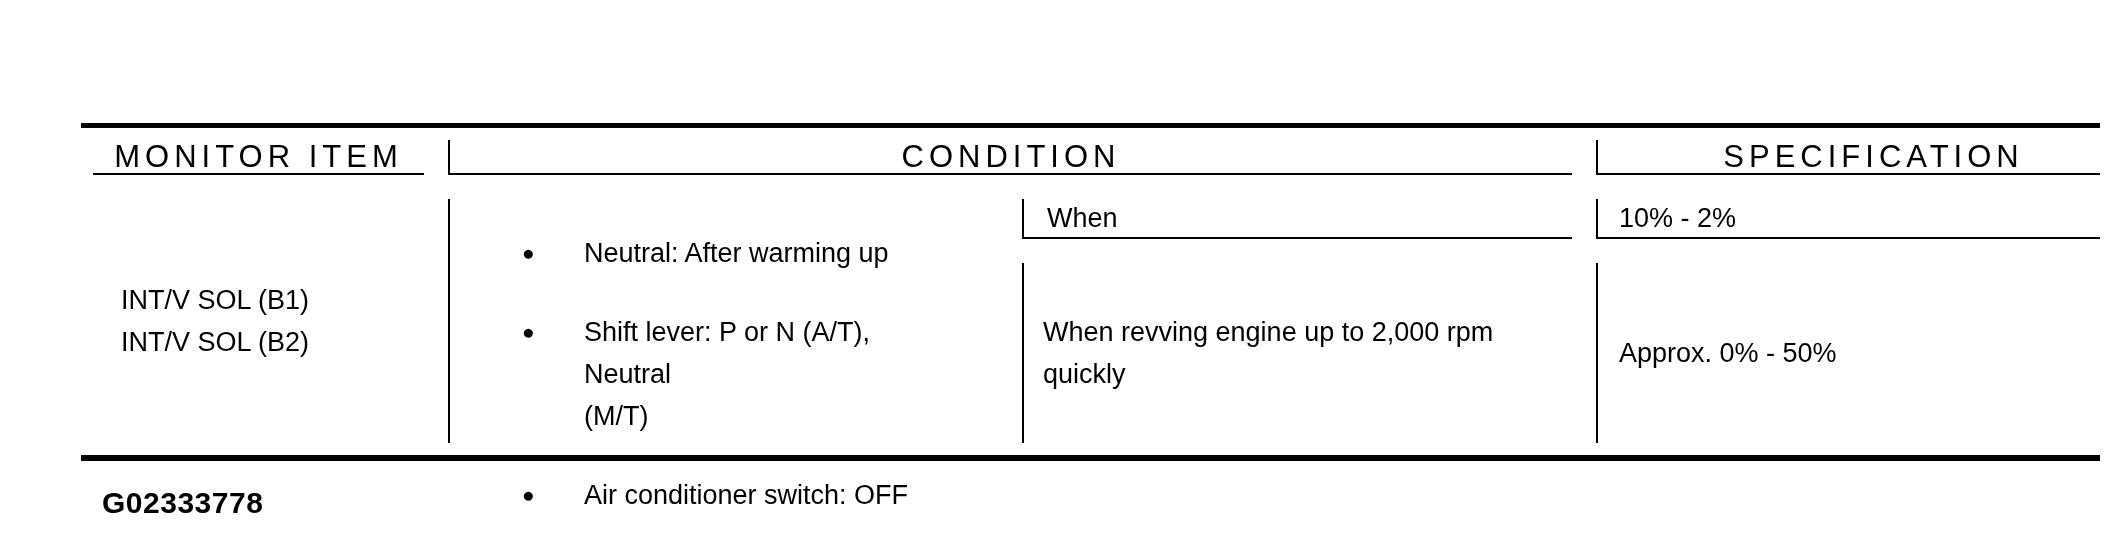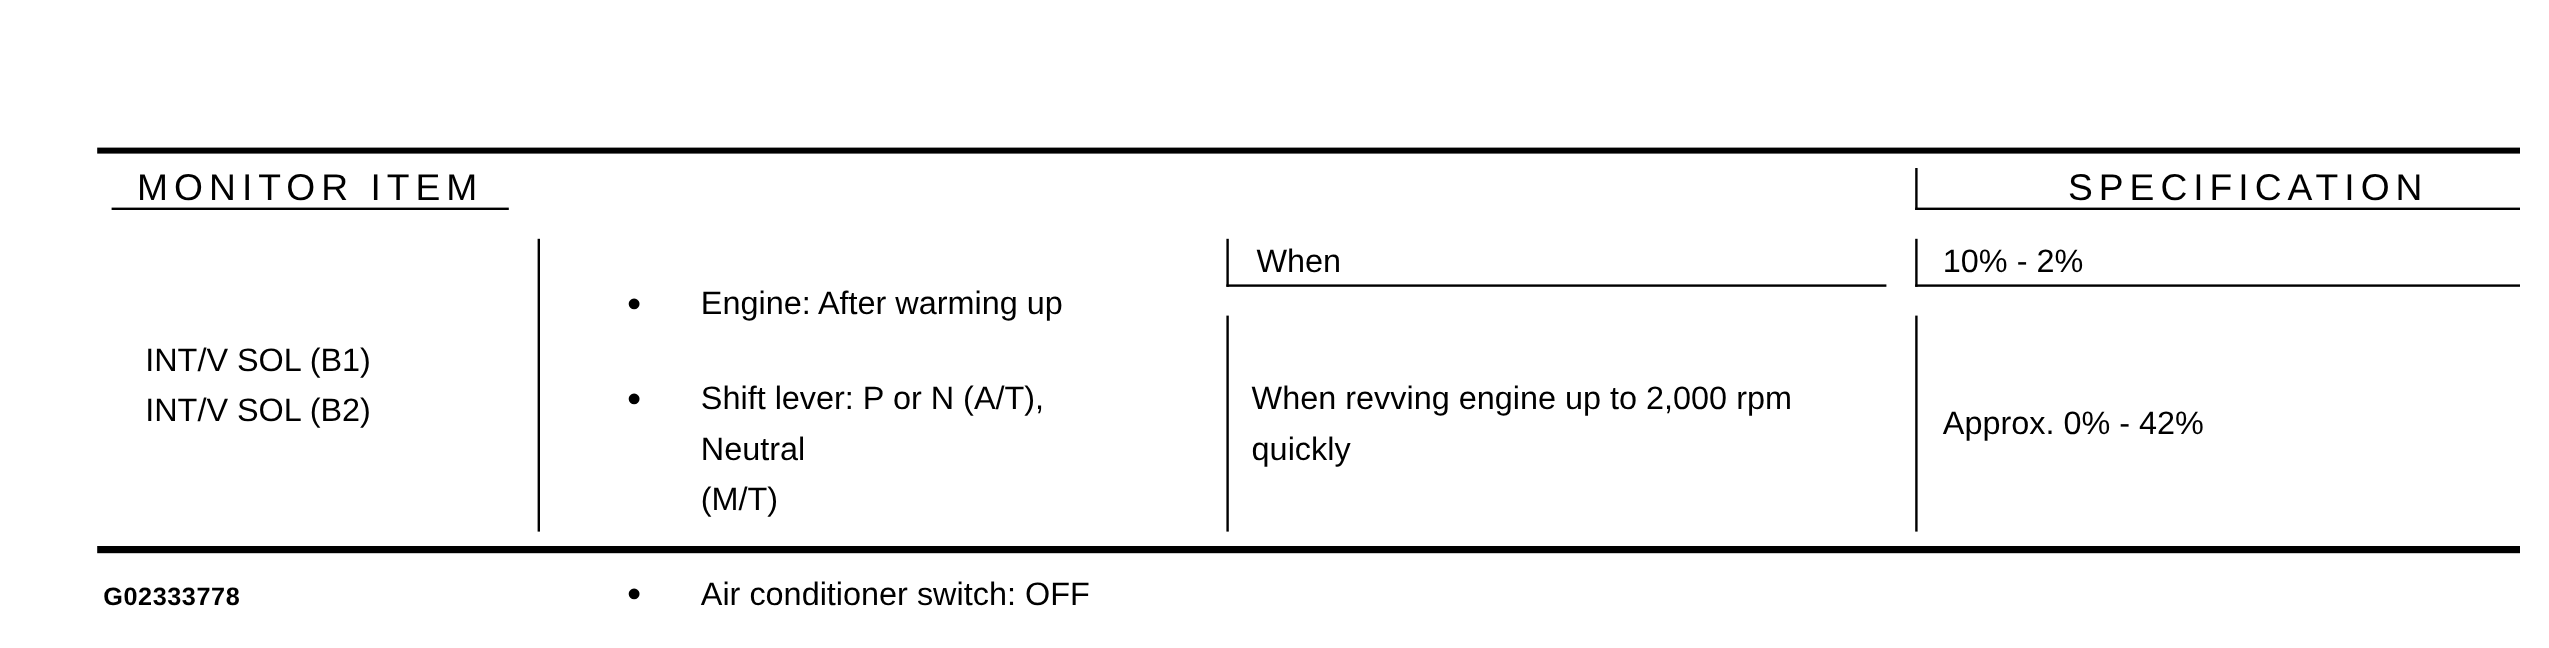--- a/index.html
+++ b/index.html
@@ -92,47 +92,48 @@
     font-size: 21px;
     line-height: 42px;
   }
   ul.bullets .bullet-text {
     white-space: pre-line;
     line-height: 42px;
   }
 
   .figure-label {
     position: absolute;
-    left: 38px;
+    left: 54px;
     top: 438px;
-    font-size: 21px;
+    font-size: 30px;
     font-weight: bold;
     letter-spacing: 0.5px;
   }
 </style>
 </head>
 <body>
 
 <div class="canvas">
 
   <div class="spec-table">
 
     <div class="cell th h-monitor">MONITOR ITEM</div>
 
+    <div class="cell th h-condition">CONDITION</div>
 
     <div class="cell th h-spec">SPECIFICATION</div>
 
     <div class="cell c-monitor">INT/V SOL (B1)
 INT/V SOL (B2)</div>
 
     <div class="cell c-precond">
       <ul class="bullets">
         <li>
           <span class="bullet">●</span>
-          <span class="bullet-text">Engine: After warming up</span>
+          <span class="bullet-text">Neutral: After warming up</span>
         </li>
         <li>
           <span class="bullet">●</span>
           <span class="bullet-text">Shift lever: P or N (A/T), Neutral
 (M/T)</span>
         </li>
         <li>
           <span class="bullet">●</span>
           <span class="bullet-text">Air conditioner switch: OFF</span>
         </li>
@@ -143,19 +144,19 @@
       </ul>
     </div>
 
     <div class="cell c-idle">When</div>
 
     <div class="cell c-spec1">10% - 2%</div>
 
     <div class="cell c-rev">When revving engine up to 2,000 rpm
 quickly</div>
 
-    <div class="cell c-spec2">Approx. 0% - 42%</div>
+    <div class="cell c-spec2">Approx. 0% - 50%</div>
 
   </div>
 
   <div class="figure-label">G02333778</div>
 
 </div>
 
 </body></html>

